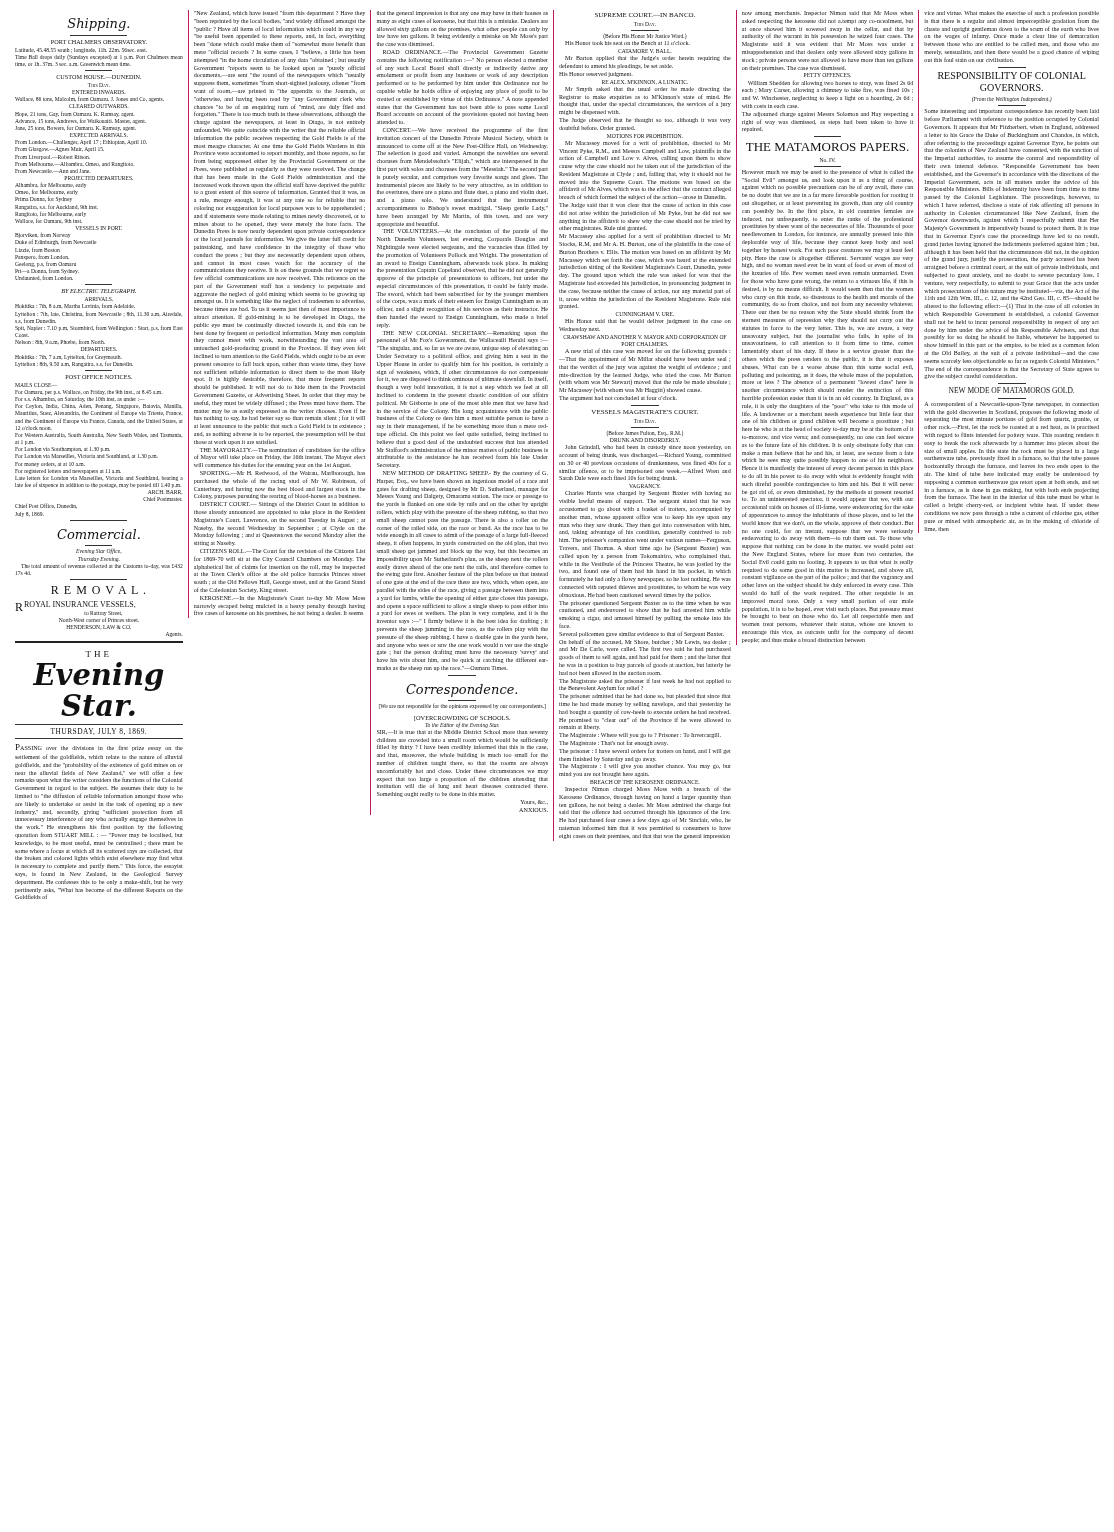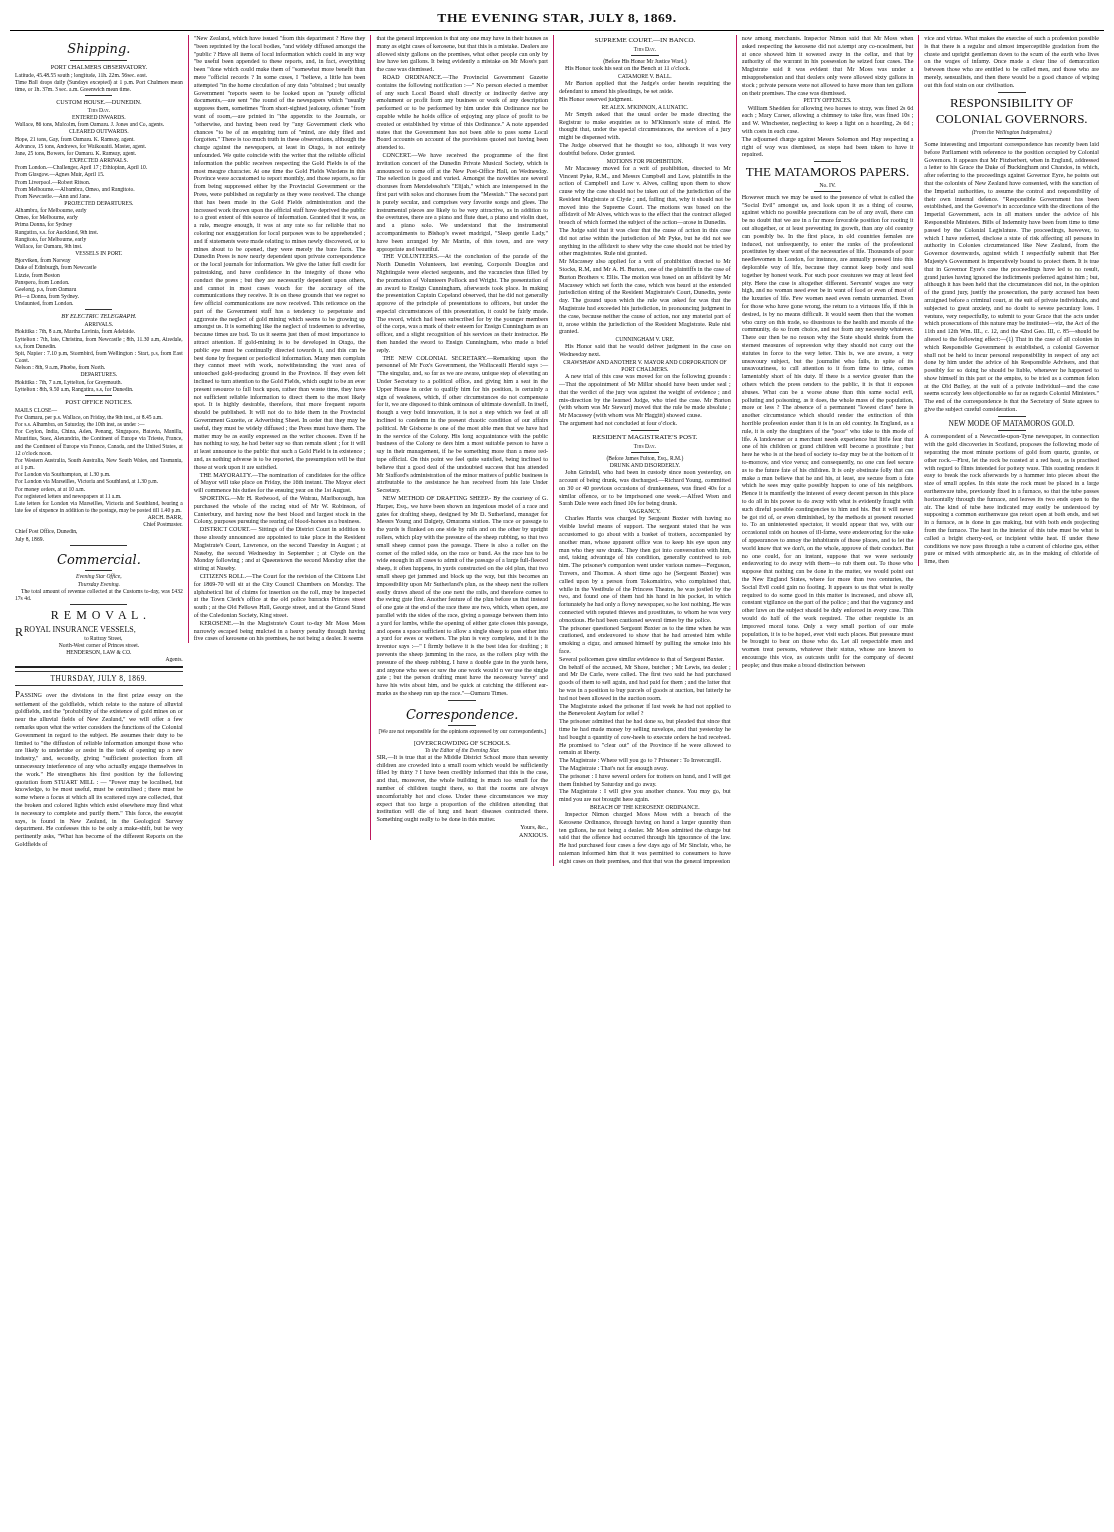--- a/index.html
+++ b/index.html
@@ -150,21 +150,20 @@
     float: left;
     padding: 1px 1px 0 0;
     font-family: "Liberation Serif", serif;
   }
 </style>
 </head>
 <body>
 
 <div class="page">
 
-  <div class="masthead">THE EVENING STAR, JULY 8, 1869.</div>
 
   <div class="columns">
 
     <div class="col c1">
       <div class="hd script">Shipping.</div>
       <hr class="rule">
       <div class="sub">PORT CHALMERS OBSERVATORY.</div>
       <p class="tiny noind" style="white-space:pre-line">Latitude, 45.48.55 south ; longitude, 11h. 22m. 56sec. east.
 Time Ball drops daily (Sundays excepted) at 1 p.m. Port Chalmers mean time, or 1h. 37m. 3 sec. a.m. Greenwich mean time.</p>
       <hr class="rule short">
@@ -230,20 +229,24 @@
 Thursday Evening.</p>
       <p class="tiny">The total amount of revenue collected at the Customs to-day, was £432 17s 4d.</p>
       <hr class="rule">
       <div class="ad-ins">R E M O V A L .</div>
       <p class="noind" style="font-size:8px;line-height:1.2"><span class="bigcap">R</span><span>ROYAL INSURANCE VESSELS,</span></p>
       <p class="ad-line tiny">to Rattray Street,</p>
       <p class="ad-line tiny">North-West corner of Princes street.</p>
       <p class="ad-line tiny">HENDERSON, LAW &amp; CO.</p>
       <p class="right tiny">Agents.</p>
       <hr class="rule full thick">
+      <div class="nameplate">
+        <div class="the">THE</div>
+        <div class="title">Evening Star.</div>
+      </div>
       <div class="dateline">THURSDAY, JULY 8, 1869.</div>
       <p class="dropcap-p">PASSING over the divisions in the first prize essay on the settlement of the goldfields, which relate to the nature of alluvial goldfields, and the "probability of the existence of gold mines on or near the alluvial fields of New Zealand," we will offer a few remarks upon what the writer considers the functions of the Colonial Government in regard to the subject. He assumes their duty to be limited to "the diffusion of reliable information amongst those who are likely to undertake or assist in the task of opening up a new industry," and, secondly, giving "sufficient protection from all unnecessary interference of any who actually engage themselves in the work." He strengthens his first position by the following quotation from STUART MILL : — "Power may be localised, but knowledge, to be most useful, must be centralised ; there must be some where a focus at which all its scattered rays are collected, that the broken and colored lights which exist elsewhere may find what is necessary to complete and purify them." This force, the essayist says, is found in New Zealand, in the Geological Survey department. He confesses this to be only a make-shift, but he very pertinently asks, "What has become of the different Reports on the Goldfields of</p>
     </div>
 
     <div class="col c2">
       <p class="noind">"New Zealand, which have issued "from this department ? Have they "been reprinted by the local bodies, "and widely diffused amongst the "public ? Have all items of local information which could in any way "be useful been appended to these reports, and, in fact, everything been "done which could make them of "somewhat more benefit than mere "official records ? In some cases, I "believe, a little has been attempted "in the home circulation of any data "obtained ; but usually Government "reports seem to be looked upon as "purely official documents,—are sent "the round of the newspapers which "usually suppress them, sometimes "from short-sighted jealousy, oftener "from want of room,—are printed in "the appendix to the Journals, or "otherwise, and having been read by "any Government clerk who chances "to be of an enquiring turn of "mind, are duly filed and forgotten." There is too much truth in these observations, although the charge against the newspapers, at least in Otago, is not entirely unfounded. We quite coincide with the writer that the reliable official information the public receives respecting the Gold Fields is of the most meagre character. At one time the Gold Fields Wardens in this Province were accustomed to report monthly, and those reports, so far from being suppressed either by the Provincial Government or the Press, were published as regularly as they were received. The change that has been made in the Gold Fields administration and the increased work thrown upon the official staff have deprived the public to a great extent of this source of information. Granted that it was, as a rule, meagre enough, it was at any rate so far reliable that no coloring nor exaggeration for local purposes was to be apprehended ; and if statements were made relating to mines newly discovered, or to mines about to be opened, they were merely the bare facts. The Dunedin Press is now nearly dependent upon private correspondence or the local journals for information. We give the latter full credit for painstaking, and have confidence in the integrity of those who conduct the press ; but they are necessarily dependent upon others, and cannot in most cases vouch for the accuracy of the communications they receive. It is on these grounds that we regret so few official communications are now received. This reticence on the part of the Government staff has a tendency to perpetuate and aggravate the neglect of gold mining which seems to be growing up amongst us. It is something like the neglect of tradesmen to advertise, because times are bad. To us it seems just then of most importance to attract attention. If gold-mining is to be developed in Otago, the public eye must be continually directed towards it, and this can be best done by frequent or periodical information. Many men complain they cannot meet with work, notwithstanding the vast area of untouched gold-producing ground in the Province. If they even felt inclined to turn attention to the Gold Fields, which ought to be an ever present resource to fall back upon, rather than waste time, they have not sufficient reliable information to direct them to the most likely spot. It is highly desirable, therefore, that more frequent reports should be published. It will not do to hide them in the Provincial Government Gazette, or Advertising Sheet. In order that they may be useful, they must be widely diffused ; the Press must have them. The matter may be as easily expressed as the writer chooses. Even if he has nothing to say, he had better say so than remain silent ; for it will at least announce to the public that such a Gold Field is in existence ; and, as nothing adverse is to be reported, the presumption will be that those at work upon it are satisfied.</p>
       <p><span class="sc">THE MAYORALTY.</span><span>—The nomination of candidates for the office of Mayor will take place on Friday, the 16th instant. The Mayor elect will commence his duties for the ensuing year on the 1st August.</span></p>
       <p><span class="sc">SPORTING.</span><span>—Mr H. Redwood, of the Wairau, Marlborough, has purchased the whole of the racing stud of Mr W. Robinson, of Canterbury, and having now the best blood and largest stock in the Colony, purposes pursuing the rearing of blood-horses as a business.</span></p>
       <p><span class="sc">DISTRICT COURT.</span><span>— Sittings of the District Court in addition to those already announced are appointed to take place in the Resident Magistrate's Court, Lawrence, on the second Tuesday in August ; at Naseby, the second Wednesday in September ; at Clyde on the Monday following ; and at Queenstown the second Monday after the sitting at Naseby.</span></p>
       <p><span class="sc">CITIZENS ROLL.</span><span>—The Court for the revision of the Citizens List for 1869-70 will sit at the City Council Chambers on Monday. The alphabetical list of claims for insertion on the roll, may be inspected at the Town Clerk's office at the old police barracks Princes street south ; at the Old Fellows Hall, George street, and at the Grand Stand of the Caledonian Society, King street.</span></p>
@@ -283,21 +286,21 @@
       <div class="center sc tiny">MOTIONS FOR PROHIBITION.</div>
       <p style="white-space:pre-line">Mr Macassey moved for a writ of prohibition, directed to Mr Vincent Pyke, R.M., and Messrs Campbell and Low, plaintiffs in the action of Campbell and Low v. Alves, calling upon them to show cause why the case should not be taken out of the jurisdiction of the Resident Magistrate at Clyde ; and, failing that, why it should not be moved into the Supreme Court. The motions was based on the affidavit of Mr Alves, which was to the effect that the contract alleged breach of which formed the subject of the action—arose in Dunedin.
 The Judge said that it was clear that the cause of action in this case did not arise within the jurisdiction of Mr Pyke, but he did not see anything in the affidavit to shew why the case should not be tried by other magistrates. Rule nisi granted.
 Mr Macassey also applied for a writ of prohibition directed to Mr Stocks, R.M, and Mr A. H. Burton, one of the plaintiffs in the case of Burton Brothers v. Ellis. The motion was based on an affidavit by Mr Macassey which set forth the case, which was heard at the extended jurisdiction sitting of the Resident Magistrate's Court, Dunedin, yeste day. The ground upon which the rule was asked for was that the Magistrate had exceeded his jurisdiction, in pronouncing judgment in the case, because neither the cause of action, nor any material part of it, arose within the jurisdiction of the Resident Magistrate. Rule nisi granted.</p>
       <div class="center sc tiny">CUNNINGHAM V. URE.</div>
       <p>His Honor said that he would deliver judgment in the case on Wednesday next.</p>
       <div class="center sc tiny">CRAWSHAW AND ANOTHER V. MAYOR AND CORPORATION OF PORT CHALMERS.</div>
       <p style="white-space:pre-line">A new trial of this case was moved for on the following grounds :—That the appointment of Mr Millar should have been under seal ; that the verdict of the jury was against the weight of evidence ; and mis-direction by the learned Judge, who tried the case. Mr Barton (with whom was Mr Stewart) moved that the rule be made absolute ; Mr Macassey (with whom was Mr Haggitt) showed cause.
 The argument had not concluded at four o'clock.</p>
       <hr class="rule short">
-      <div class="sub" style="font-size:7px">RESIDENT MAGISTRATE'S POST.</div>
+      <div class="sub" style="font-size:7px">VESSELS MAGISTRATE'S COURT.</div>
       <div class="center sc tiny">This Day.</div>
       <hr class="rule short">
       <p class="center tiny">(Before James Fulton, Esq., R.M.)</p>
       <div class="center sc tiny">DRUNK AND DISORDERLY.</div>
       <p>John Grindall, who had been in custody since noon yesterday, on account of being drunk, was discharged.—Richard Young, committed on 30 or 40 previous occasions of drunkenness, was fined 40s for a similar offence, or to be imprisoned one week.—Alfred Wren and Sarah Dale were each fined 10s for being drunk.</p>
       <div class="center sc tiny">VAGRANCY.</div>
       <p style="white-space:pre-line">Charles Harris was charged by Sergeant Baxter with having no visible lawful means of support. The sergeant stated that he was accustomed to go about with a basket of trotters, accompanied by another man, whose apparent office was to keep his eye upon any man who they saw drunk. They then got into conversation with him, and, taking advantage of his condition, generally contrived to rob him. The prisoner's companion went under various names—Ferguson, Travers, and Thomas. A short time ago he (Sergeant Baxter) was called upon by a person from Tokomairiro, who complained that, while in the Vestibule of the Princess Theatre, he was jostled by the two, and found one of them had his hand in his pocket, in which fortunately he had only a flowy newspaper, so he lost nothing. He was connected with reputed thieves and prostitutes, to whom he was very obnoxious. He had been cautioned several times by the police.
 The prisoner questioned Sergeant Baxter as to the time when he was cautioned, and endeavored to show that he had arrested him while smoking a cigar, and amused himself by pulling the smoke into his face.
 Several policemen gave similar evidence to that of Sergeant Baxter.
 On behalf of the accused, Mr Shore, butcher ; Mr Lewis, tea dealer ; and Mr De Carle, were called. The first two said he had purchased goods of them to sell again, and had paid for them ; and the latter that he was in a position to buy parcels of goods at auction, but latterly he had not been allowed in the auction room.
@@ -319,21 +322,21 @@
       <hr class="rule short">
       <div class="sub" style="font-size:13px">THE MATAMOROS PAPERS.</div>
       <div class="center tiny">No. IV.</div>
       <hr class="rule short">
       <p class="noind">However much we may be used to the presence of what is called the "Social Evil" amongst us, and look upon it as a thing of course, against which no possible precautions can be of any avail, there can be no doubt that we are in a far more favorable position for rooting it out altogether, or at least preventing its growth, than any old country can possibly be. In the first place, in old countries females are induced, not unfrequently, to enter the ranks of the professional prostitutes by sheer want of the necessaries of life. Thousands of poor needlewomen in London, for instance, are annually pressed into this deplorable way of life, because they cannot keep body and soul together by honest work. For such poor creatures we may at least feel pity. Here the case is altogether different. Servants' wages are very high, and no woman need ever be in want of food or even of most of the luxuries of life. Few women need even remain unmarried. Even for those who have gone wrong, the return to a virtuous life, if this is desired, is by no means difficult. It would seem then that the women who carry on this trade, so disastrous to the health and morals of the community, do so from choice, and not from any necessity whatever. There our then be no reason why the State should shrink from the sternest measures of repression why they should not carry out the statutes in force to the very letter. This is, we are aware, a very unsavoury subject, but the journalist who fails, in spite of its unsavouriness, to call attention to it from time to time, comes lamentably short of his duty. If there is a service greater than the others which the press renders to the public, it is that it exposes abuses. What can be a worse abuse than this same social evil, polluting and poisoning, as it does, the whole mass of the population, more or less ? The absence of a permanent "lowest class" here is another circumstance which should render the extinction of this horrible profession easier than it is in an old country. In England, as a rule, it is only the daughters of the "poor" who take to this mode of life. A landowner or a merchant needs experience but little fear that one of his children or grand children will become a prostitute ; but here he who is at the head of society to-day may be at the bottom of it to-morrow, and vice versa; and consequently, no one can feel secure as to the future fate of his children. It is only obstinate folly that can make a man believe that he and his, at least, are secure from a fate which he sees may quite possibly happen to one of his neighbors. Hence it is manifestly the interest of every decent person in this place to do all in his power to do away with what is evidently fraught with such direful possible contingencies to him and his. But it will never be got rid of, or even diminished, by the methods at present resorted to. To an uninterested spectator, it would appear that we, with our occasional raids on houses of ill-fame, were endeavoring for the sake of appearances to annoy the inhabitants of those places, and to let the world know that we don't, on the whole, approve of their conduct. But no one could, for an instant, suppose that we were seriously endeavoring to do away with them—to rub them out. To those who suppose that nothing can be done in the matter, we would point out the New England States, where for more than two centuries, the Social Evil could gain no footing. It appears to us that what is really required to do some good in this matter is increased, and above all, constant vigilance on the part of the police ; and that the vagrancy and other laws on the subject should be duly enforced in every case. This would do half of the work required. The other requisite is an improved moral tone. Only a very small portion of our male population, it is to be hoped, ever visit such places. But pressure must be brought to bear on those who do. Let all respectable men and women treat persons, whatever their status, whose are known to encourage this vice, as outcasts unfit for the company of decent people; and thus make a broad distinction between</p>
     </div>
 
     <div class="col c6">
       <p class="noind">vice and virtue. What makes the exercise of such a profession possible is that there is a regular and almost imperceptible gradation from the chaste and upright gentleman down to the scum of the earth who lives on the wages of infamy. Once made a clear line of demarcation between those who are entitled to be called men, and those who are merely, sensualists, and then there would be a good chance of wiping out this foul stain on our civilisation.</p>
       <hr class="rule short">
-      <div class="sub" style="font-size:13px">RESPONSIBILITY OF COLONIAL GOVERNORS.</div>
+      <div class="sub" style="font-size:10px">RESPONSIBILITY OF COLONIAL GOVERNORS.</div>
       <div class="center it tiny">(From the Wellington Independent.)</div>
       <hr class="rule short">
       <p class="noind">Some interesting and important correspondence has recently been laid before Parliament with reference to the position occupied by Colonial Governors. It appears that Mr Fitzherbert, when in England, addressed a letter to his Grace the Duke of Buckingham and Chandos, in which, after referring to the proceedings against Governor Eyre, he points out that the colonists of New Zealand have consented, with the sanction of the Imperial authorities, to assume the control and responsibility of their own internal defence. "Responsible Government has been established, and the Governor's in accordance with the directions of the Imperial Government, acts in all matters under the advice of his Responsible Ministers. Bills of Indemnity have been from time to time passed by the Colonial Legislature. The proceedings, however, to which I have referred, disclose a state of risk affecting all persons in authority in Colonies circumstanced like New Zealand, from the Governor downwards, against which I respectfully submit that Her Majesty's Government is imperatively bound to protect them. It is true that in Governor Eyre's case the proceedings have led to no result, grand juries having ignored the indictments preferred against him ; but, although it has been held that the circumstances did not, in the opinion of the grand jury, justify the prosecution, the party accused has been arraigned before a criminal court, at the suit of private individuals, and subjected to great anxiety, and no doubt to severe pecuniary loss. I venture, very respectfully, to submit to your Grace that the acts under which prosecutions of this nature may be instituted—viz, the Act of the 11th and 12th Wm. III., c. 12, and the 42nd Geo. III, c. 85—should be altered to the following effect:—(1) That in the case of all colonies in which Responsible Government is established, a colonial Governor shall not be held to incur personal responsibility in respect of any act done by him under the advice of his Responsible Advisers, and that possibly for so doing he should be liable, whenever he happened to show himself in this part or the empire, to be tried as a common felon at the Old Bailey, at the suit of a private individual—and the case seems scarcely less objectionable so far as regards Colonial Ministers." The end of the correspondence is that the Secretary of State agrees to give the subject careful consideration.</p>
       <hr class="rule short">
       <div class="sub" style="font-size:7.5px">NEW MODE OF MATAMOROS GOLD.</div>
       <hr class="rule short">
       <p class="noind">A correspondent of a Newcastle-upon-Tyne newspaper, in connection with the gold discoveries in Scotland, proposes the following mode of separating the most minute portions of gold from quartz, granite, or other rock.—First, let the rock be roasted at a red heat, as is practised with regard to flints intended for pottery ware. This roasting renders it easy to break the rock afterwards by a hammer into pieces about the size of small apples. In this state the rock must be placed in a large earthenware tube, previously fixed in a furnace, so that the tube passes horizontally through the furnace, and leaves its two ends open to the air. The kind of tube here indicated may easily be understood by supposing a common earthenware gas retort open at both ends, and set in a furnace, as is done in gas making, but with both ends projecting from the furnace. The heat in the interior of this tube must be what is called a bright cherry-red, or incipient white heat. If under these conditions we now pass through a tube a current of chlorine gas, either pure or mixed with atmospheric air, as in the making of chloride of lime, then</p>
     </div>
 
   </div>

